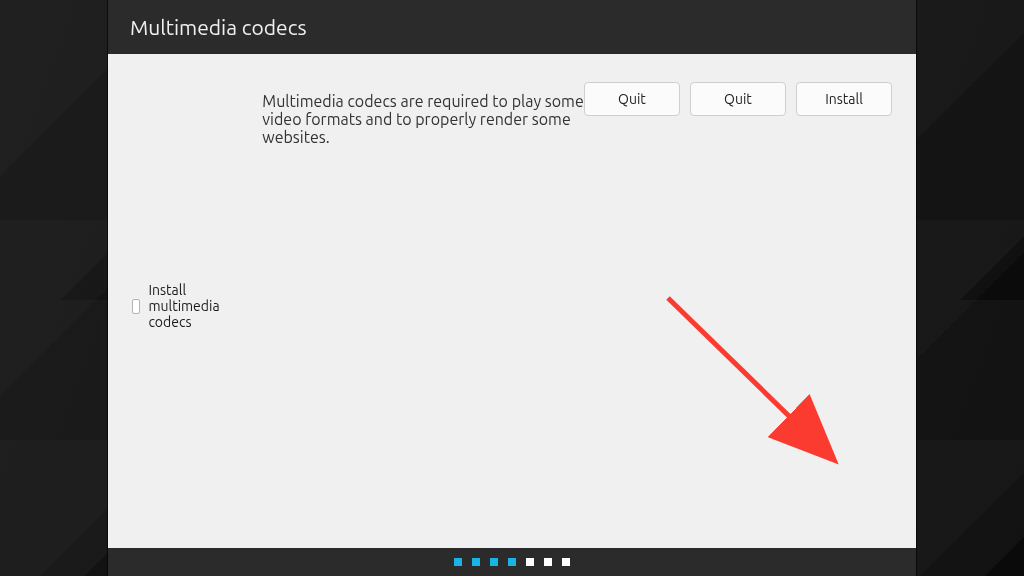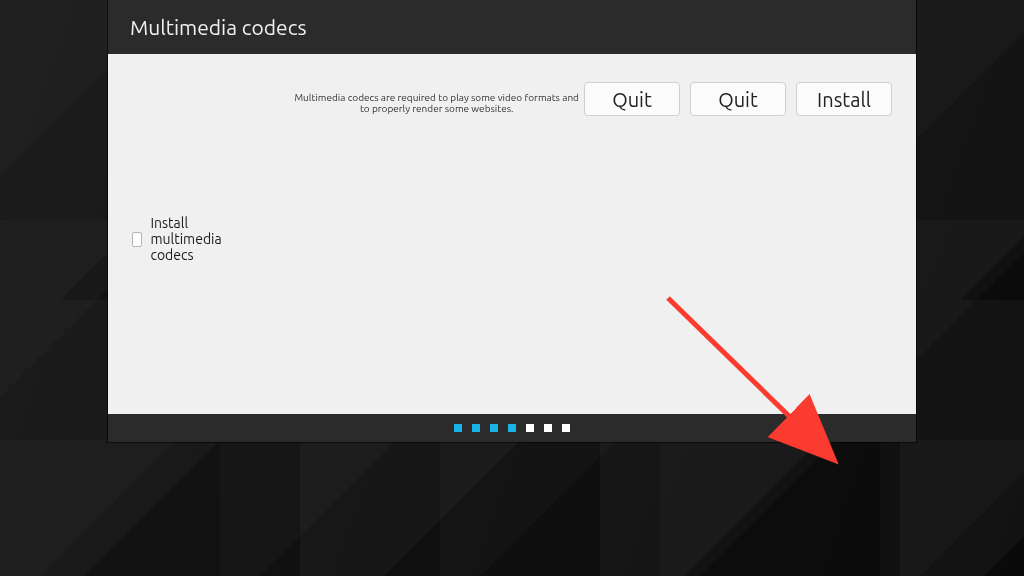--- a/index.html
+++ b/index.html
@@ -10,21 +10,21 @@
     position: relative;
     background-image:
       linear-gradient(135deg, rgba(255,255,255,0.02) 0%, rgba(255,255,255,0.02) 40%, rgba(0,0,0,0) 40%),
       linear-gradient(135deg, rgba(255,255,255,0.03) 0%, rgba(255,255,255,0.03) 60%, rgba(0,0,0,0) 60%),
       linear-gradient(110deg, #151515 0%, #0a0a0a 100%);
     background-size: 220px 220px, 300px 300px, cover;
   }
   .installer-window {
     position: absolute;
     left: 108px; top: 0;
-    width: 808px; height: 442px;
+    width: 808px; height: 576px;
     background: #2b2b2b;
     display: flex;
     flex-direction: column;
     box-shadow: 0 0 0 1px rgba(0,0,0,0.6);
   }
   .titlebar {
     height: 54px;
     background: #2b2b2b;
     display: flex;
     align-items: center;
@@ -54,39 +54,38 @@
     border: 1px solid #b5b5b5;
     background: #ffffff;
     border-radius: 2px;
     cursor: pointer;
   }
   .option-label {
     font-size: 14px;
     color: #1a1a1a;
   }
   .option-desc {
-    font-size: 10px;
+    font-size: 16px;
     color: #333;
     margin: 10px 0 0 36px;
-    text-align: center;
   }
   .spacer { flex: 1; }
   .button-row {
     display: flex;
     justify-content: flex-end;
     gap: 10px;
     padding-bottom: 2px;
   }
   .btn {
     min-width: 96px;
     height: 34px;
     background: #fbfbfb;
     border: 1px solid #cfcfcf;
     border-radius: 4px;
-    font-size: 20px;
+    font-size: 14px;
     color: #222;
     cursor: pointer;
     display: flex;
     align-items: center;
     justify-content: center;
   }
   .progress-dots {
     height: 28px;
     display: flex;
     align-items: center;

